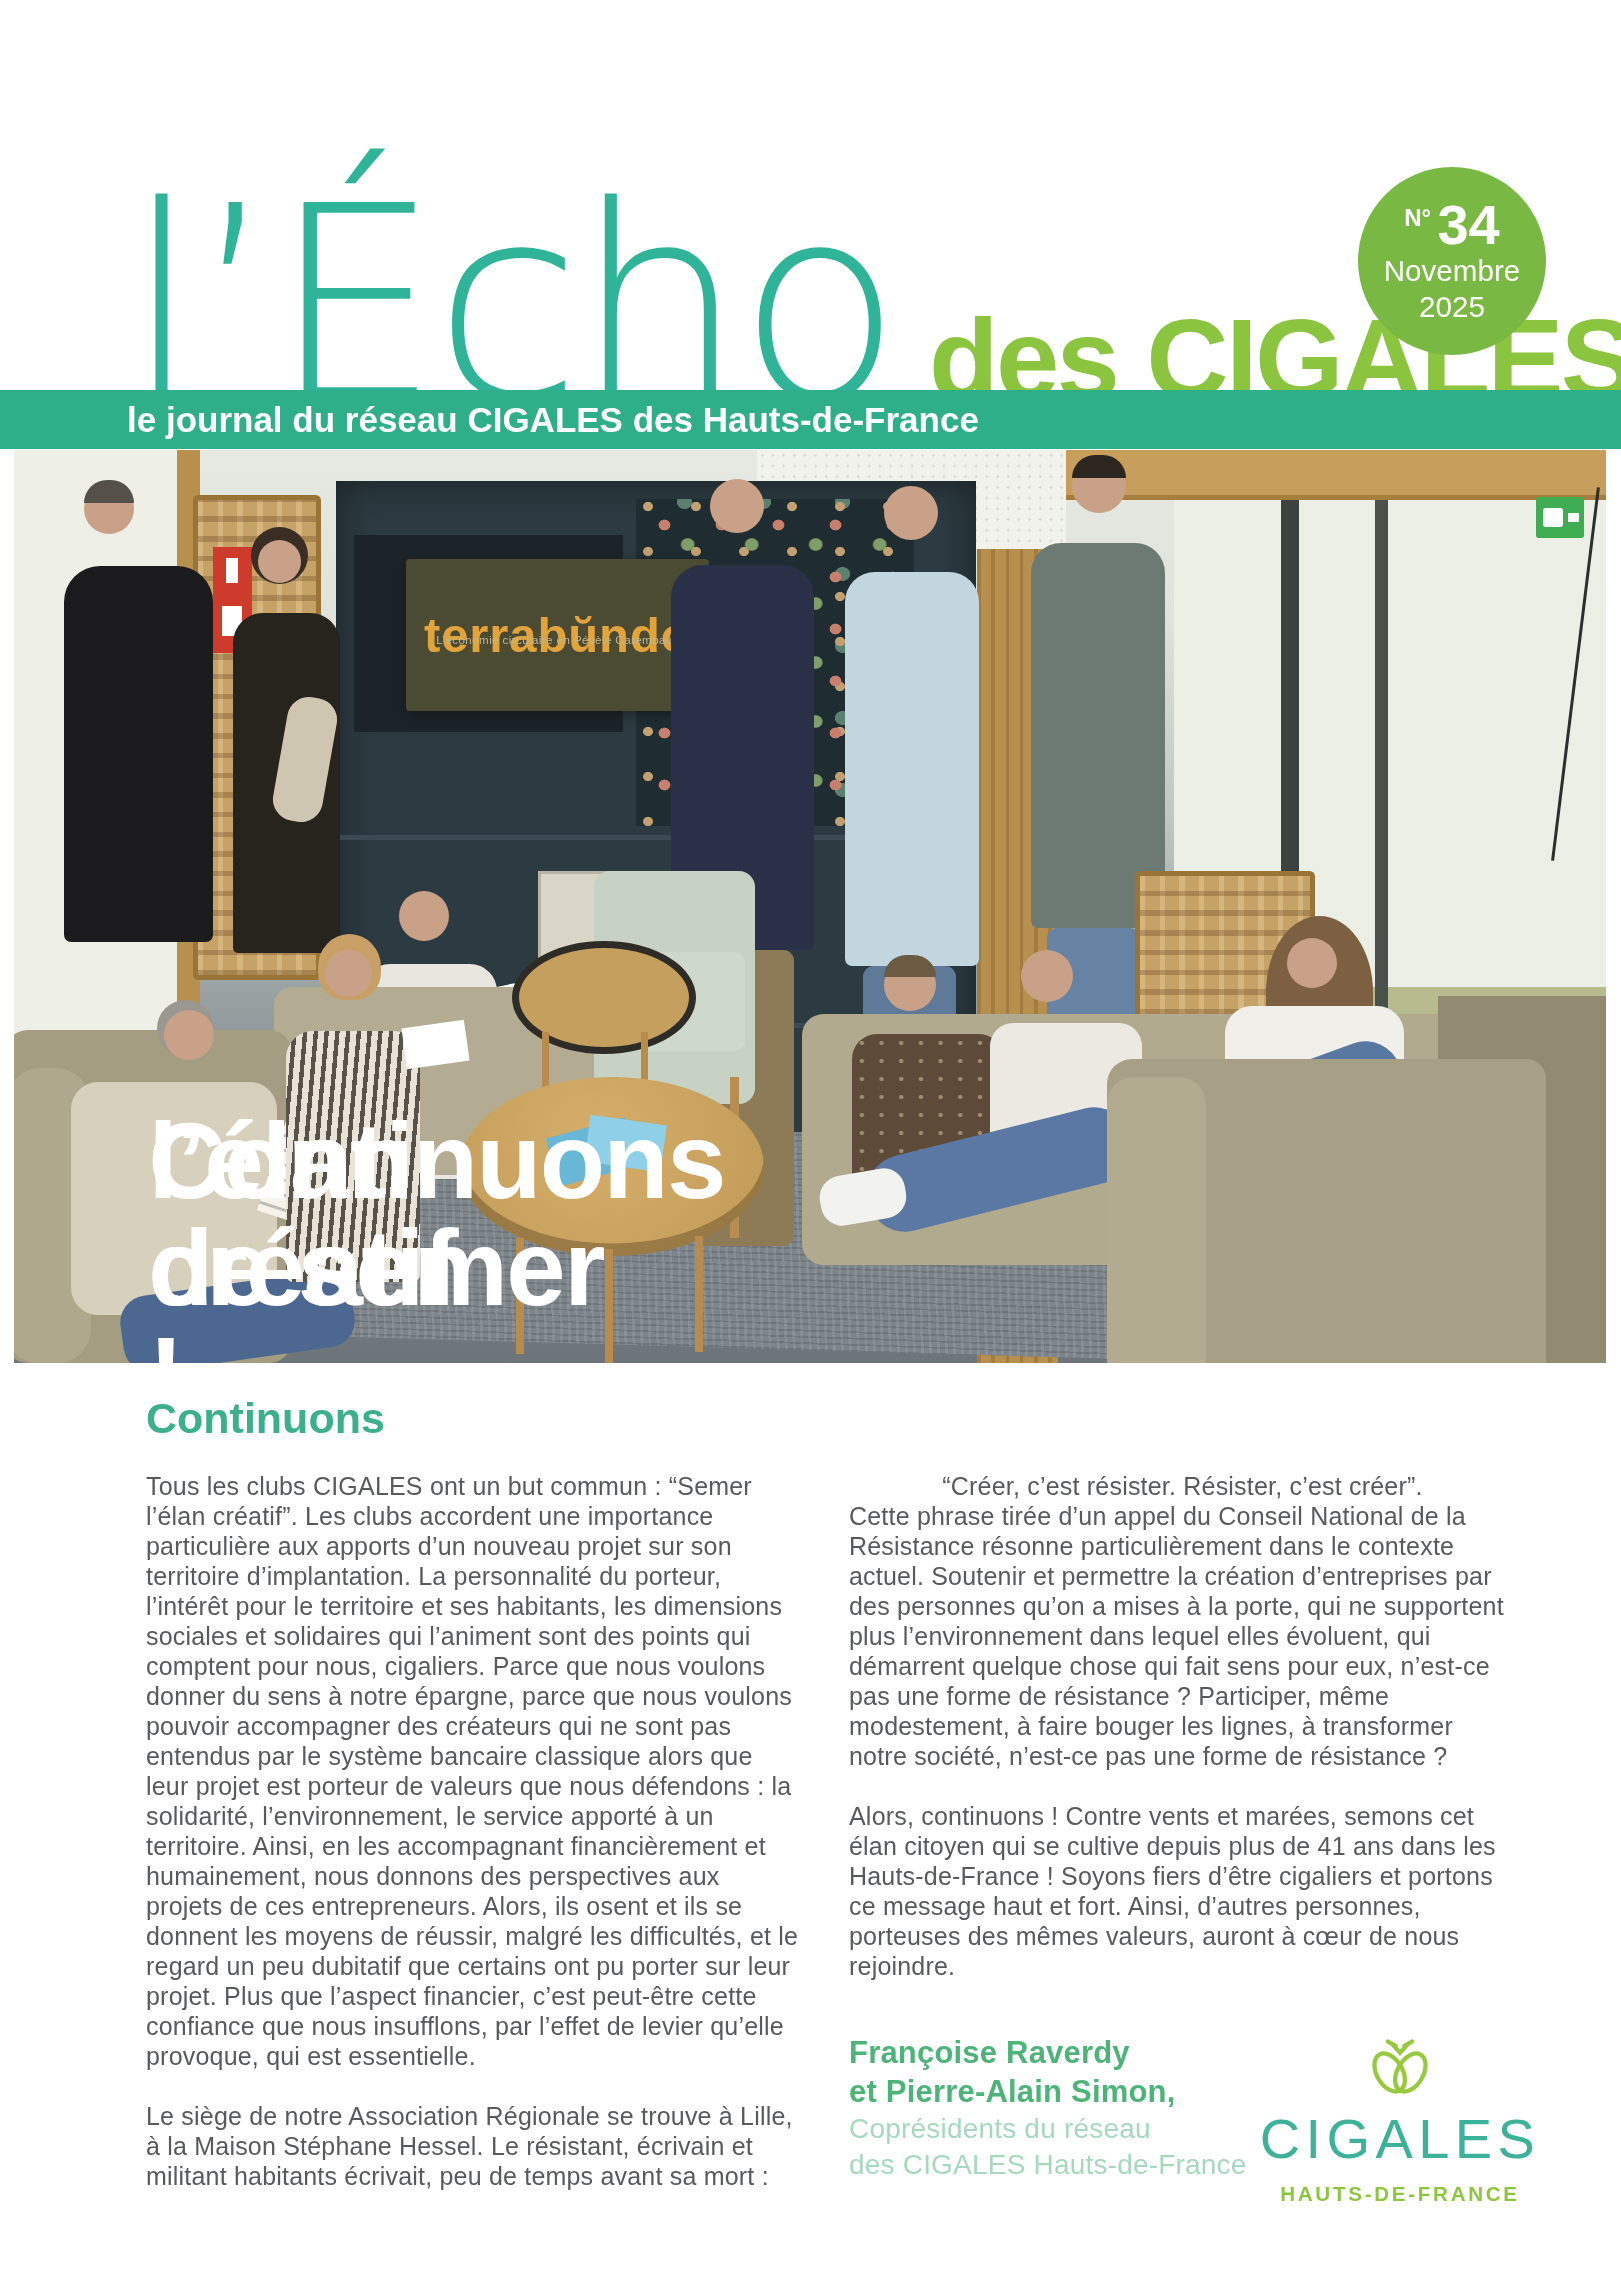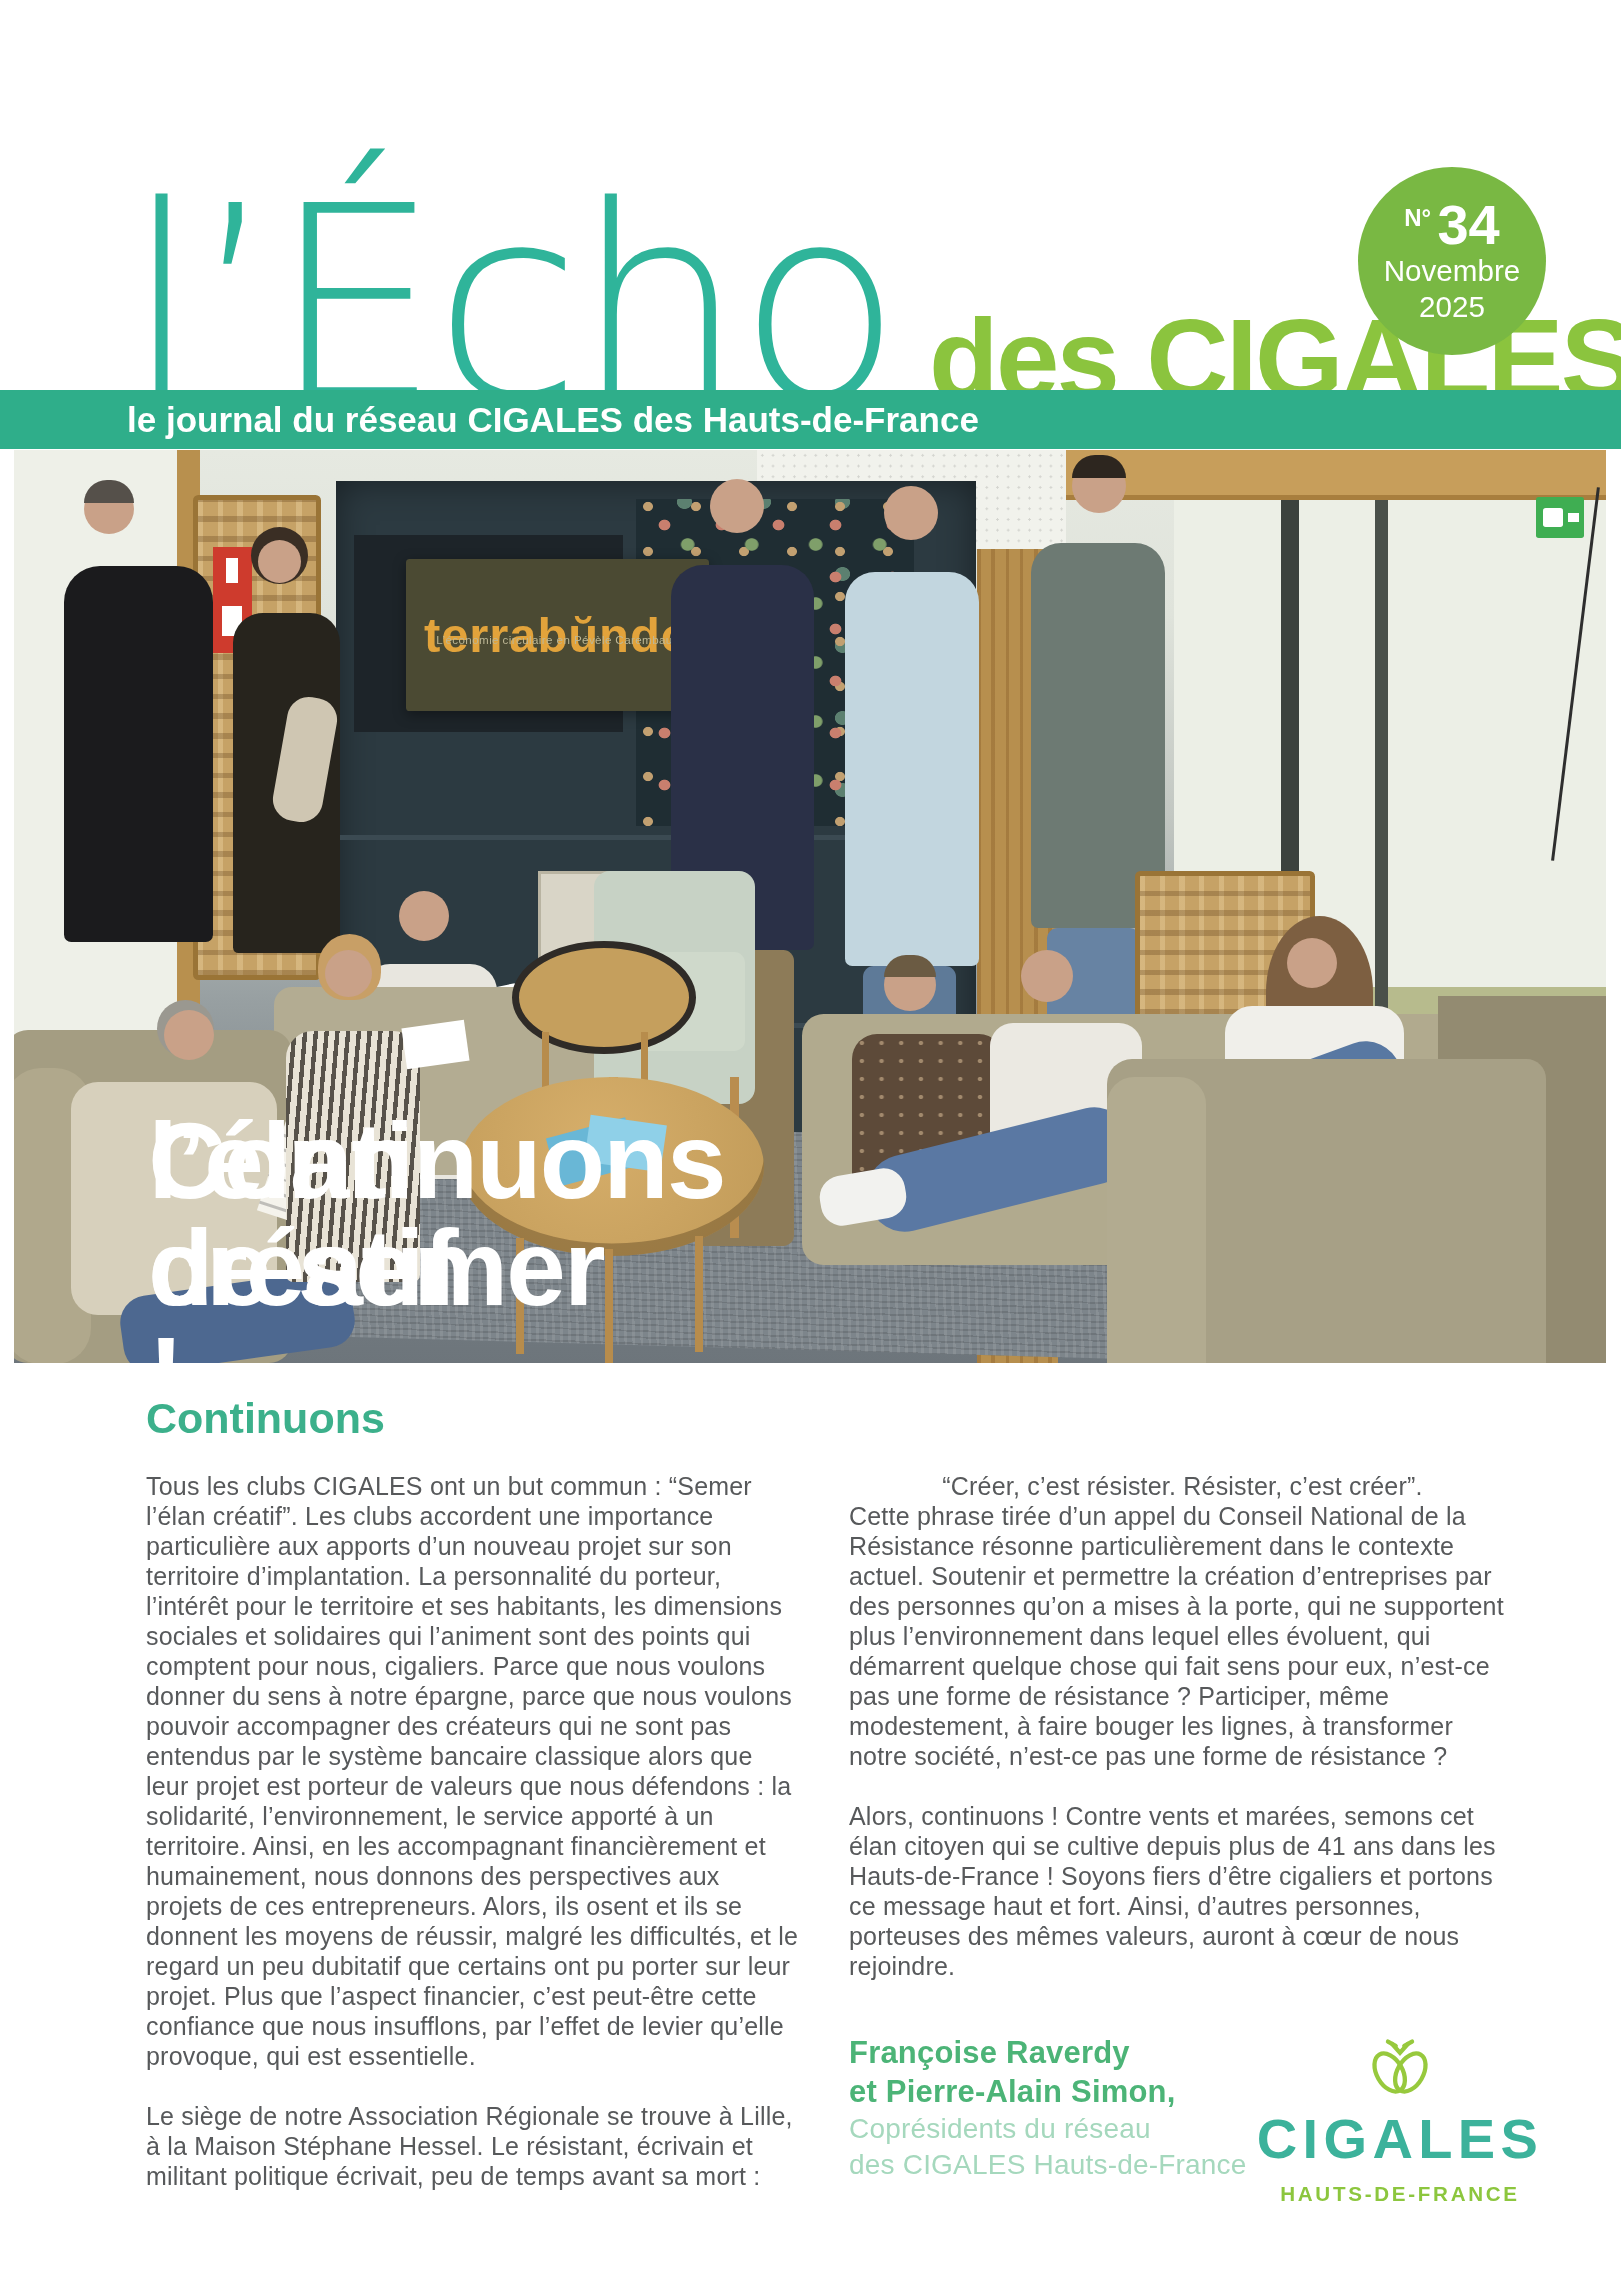--- a/index.html
+++ b/index.html
@@ -44,21 +44,21 @@
   .ed-head{position:absolute;left:146px;top:1394px;font-size:43px;font-weight:bold;color:#3cb08b;}
   .col{position:absolute;top:1471px;font-size:25px;line-height:30px;color:#57595b;letter-spacing:0.2px;}
   .col-l{left:146px;width:654px;}
   .col-r{left:849px;width:667px;}
   .col p{margin:0 0 29.6px 0;}
   .col p.q{margin:0;text-align:center;}
   .sig{margin-top:52px;}
   .sig .n{font-size:31px;font-weight:bold;color:#4cb477;line-height:39px;}
   .sig .r{font-size:28px;color:#a5d8bd;line-height:36px;}
   .logo{position:absolute;left:1252px;top:2035px;width:296px;text-align:center;}
-  .logo .word{font-size:56px;color:#3cb29b;letter-spacing:5.4px;font-weight:700;margin-top:5.4px;}
+  .logo .word{font-size:56px;color:#3cb29b;letter-spacing:5.4px;font-weight:400;margin-top:5.4px;}
   .logo .region{font-size:20.6px;font-weight:bold;color:#8cc63e;letter-spacing:2.7px;margin-top:10.7px;}
 </style>
 </head>
 <body>
 
 <div class="page">
 
   <div class="masthead">
     <span class="mh-title">l’Écho</span><span class="mh-sub">des CIGALES</span>
   </div>
@@ -207,21 +207,21 @@
     <div class="headline">
       <div>Continuons de semer</div>
       <div>l’élan créatif !</div>
     </div>
   </div>
 
   <div class="ed-head">Continuons</div>
 
   <div class="col col-l">
     <p>Tous les clubs CIGALES ont un but commun : “Semer l’élan créatif”. Les clubs accordent une importance particulière aux apports d’un nouveau projet sur son territoire d’implantation. La personnalité du porteur, l’intérêt pour le territoire et ses habitants, les dimensions sociales et solidaires qui l’animent sont des points qui comptent pour nous, cigaliers. Parce que nous voulons donner du sens à notre épargne, parce que nous voulons pouvoir accompagner des créateurs qui ne sont pas entendus par le système bancaire classique alors que leur projet est porteur de valeurs que nous défendons : la solidarité, l’environnement, le service apporté à un territoire. Ainsi, en les accompagnant financièrement et humainement, nous donnons des perspectives aux projets de ces entrepreneurs. Alors, ils osent et ils se donnent les moyens de réussir, malgré les difficultés, et le regard un peu dubitatif que certains ont pu porter sur leur projet. Plus que l’aspect financier, c’est peut-être cette confiance que nous insufflons, par l’effet de levier qu’elle provoque, qui est essentielle.</p>
-    <p>Le siège de notre Association Régionale se trouve à Lille, à la Maison Stéphane Hessel. Le résistant, écrivain et militant politique écrivait, peu de temps avant sa mort :</p>
+    <p>Le siège de notre Association Régionale se trouve à Lille, à la Maison Stéphane Hessel. Le résistant, écrivain et militant habitants écrivait, peu de temps avant sa mort :</p>
   </div>
 
   <div class="col col-r">
     <p class="q">“Créer, c’est résister. Résister, c’est créer”.</p>
     <p>Cette phrase tirée d’un appel du Conseil National de la Résistance résonne particulièrement dans le contexte actuel. Soutenir et permettre la création d’entreprises par des personnes qu’on a mises à la porte, qui ne supportent plus l’environnement dans lequel elles évoluent, qui démarrent quelque chose qui fait sens pour eux, n’est-ce pas une forme de résistance ? Participer, même modestement, à faire bouger les lignes, à transformer notre société, n’est-ce pas une forme de résistance ?</p>
     <p>Alors, continuons ! Contre vents et marées, semons cet élan citoyen qui se cultive depuis plus de 41 ans dans les Hauts-de-France ! Soyons fiers d’être cigaliers et portons ce message haut et fort. Ainsi, d’autres personnes, porteuses des mêmes valeurs, auront à cœur de nous rejoindre.</p>
     <div class="sig">
       <div class="n">Françoise Raverdy</div>
       <div class="n">et Pierre-Alain Simon,</div>
       <div class="r">Coprésidents du réseau</div>

